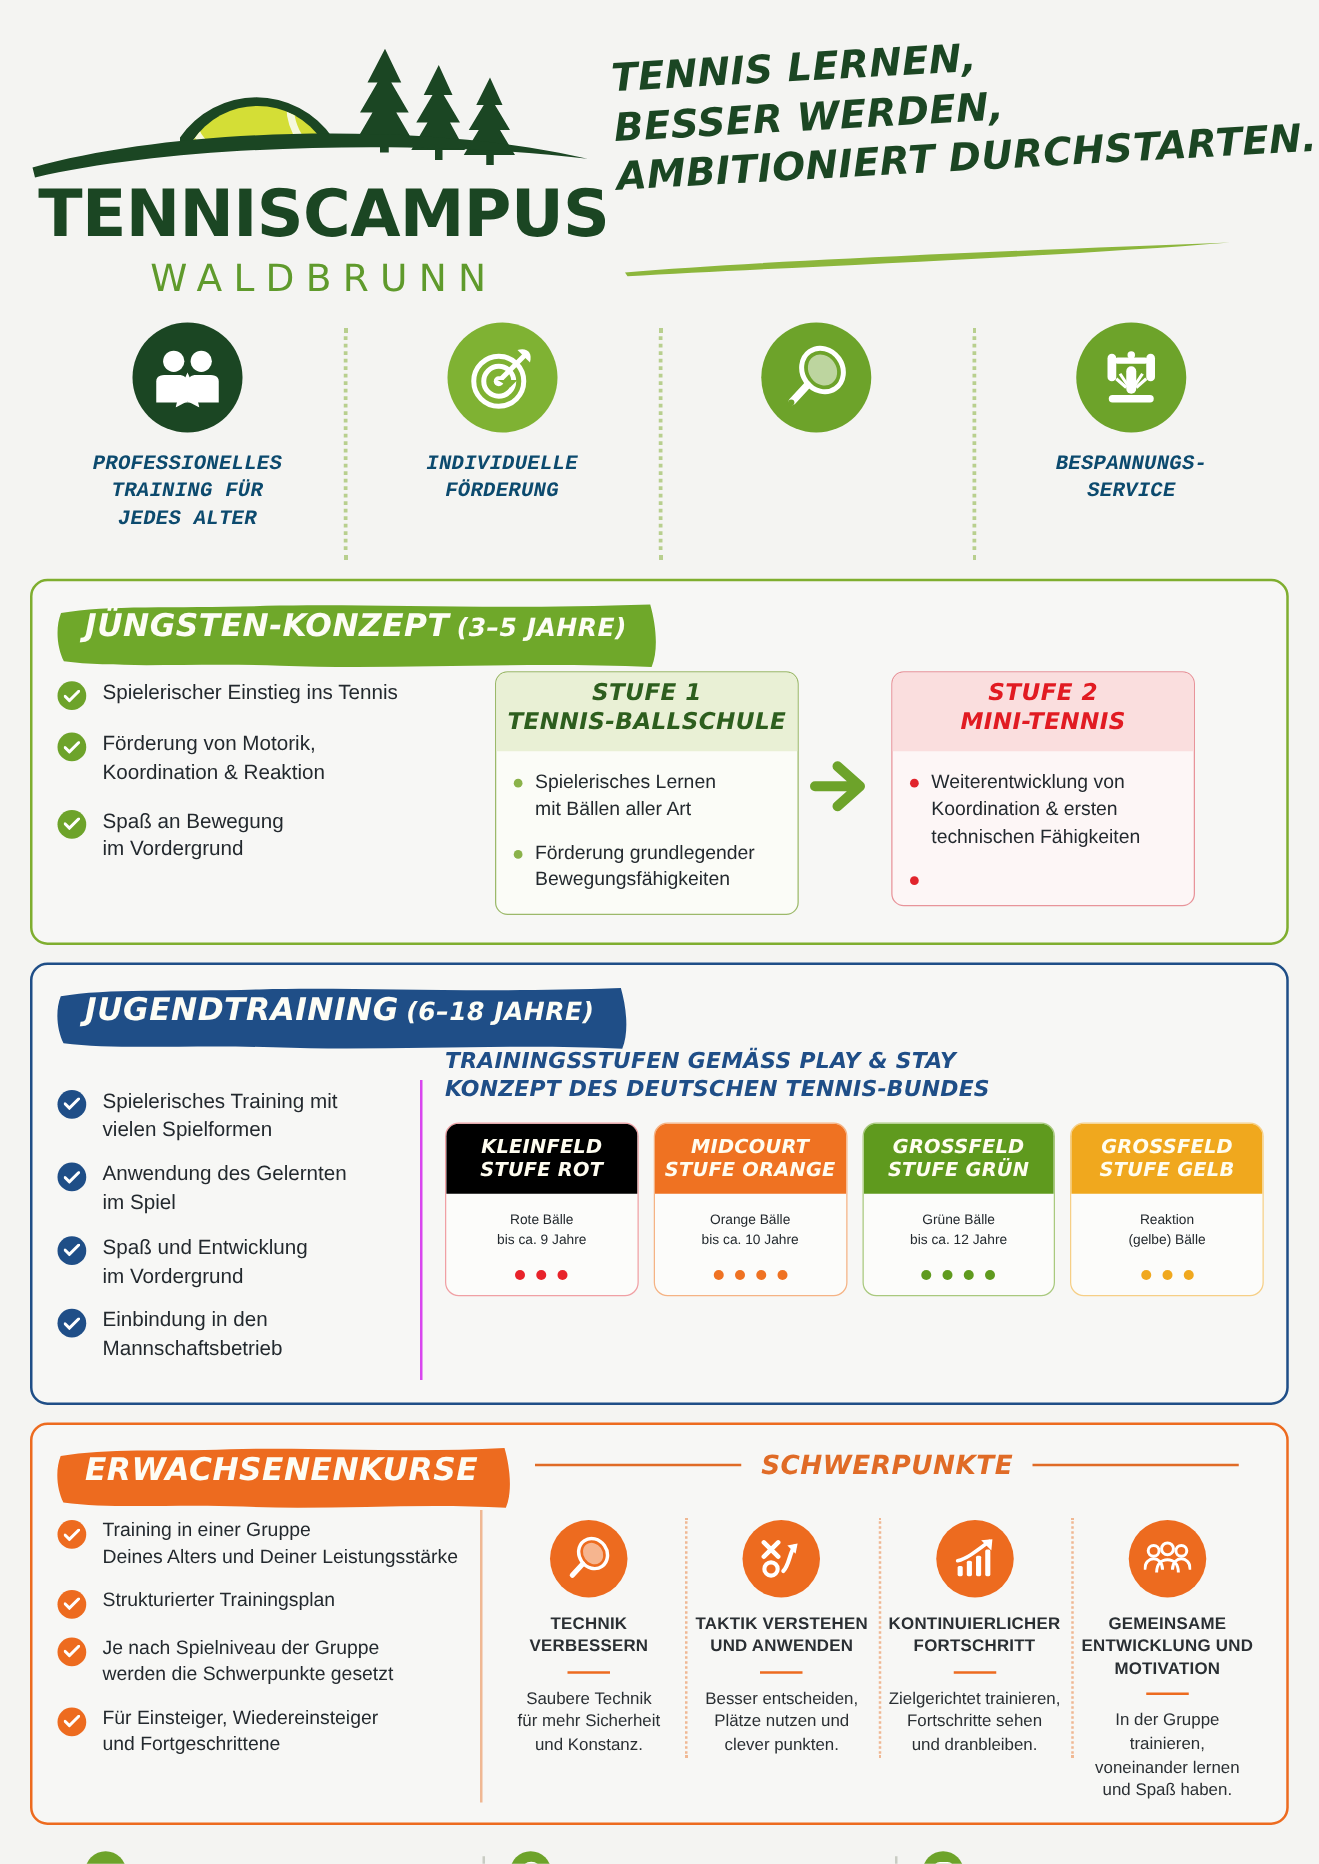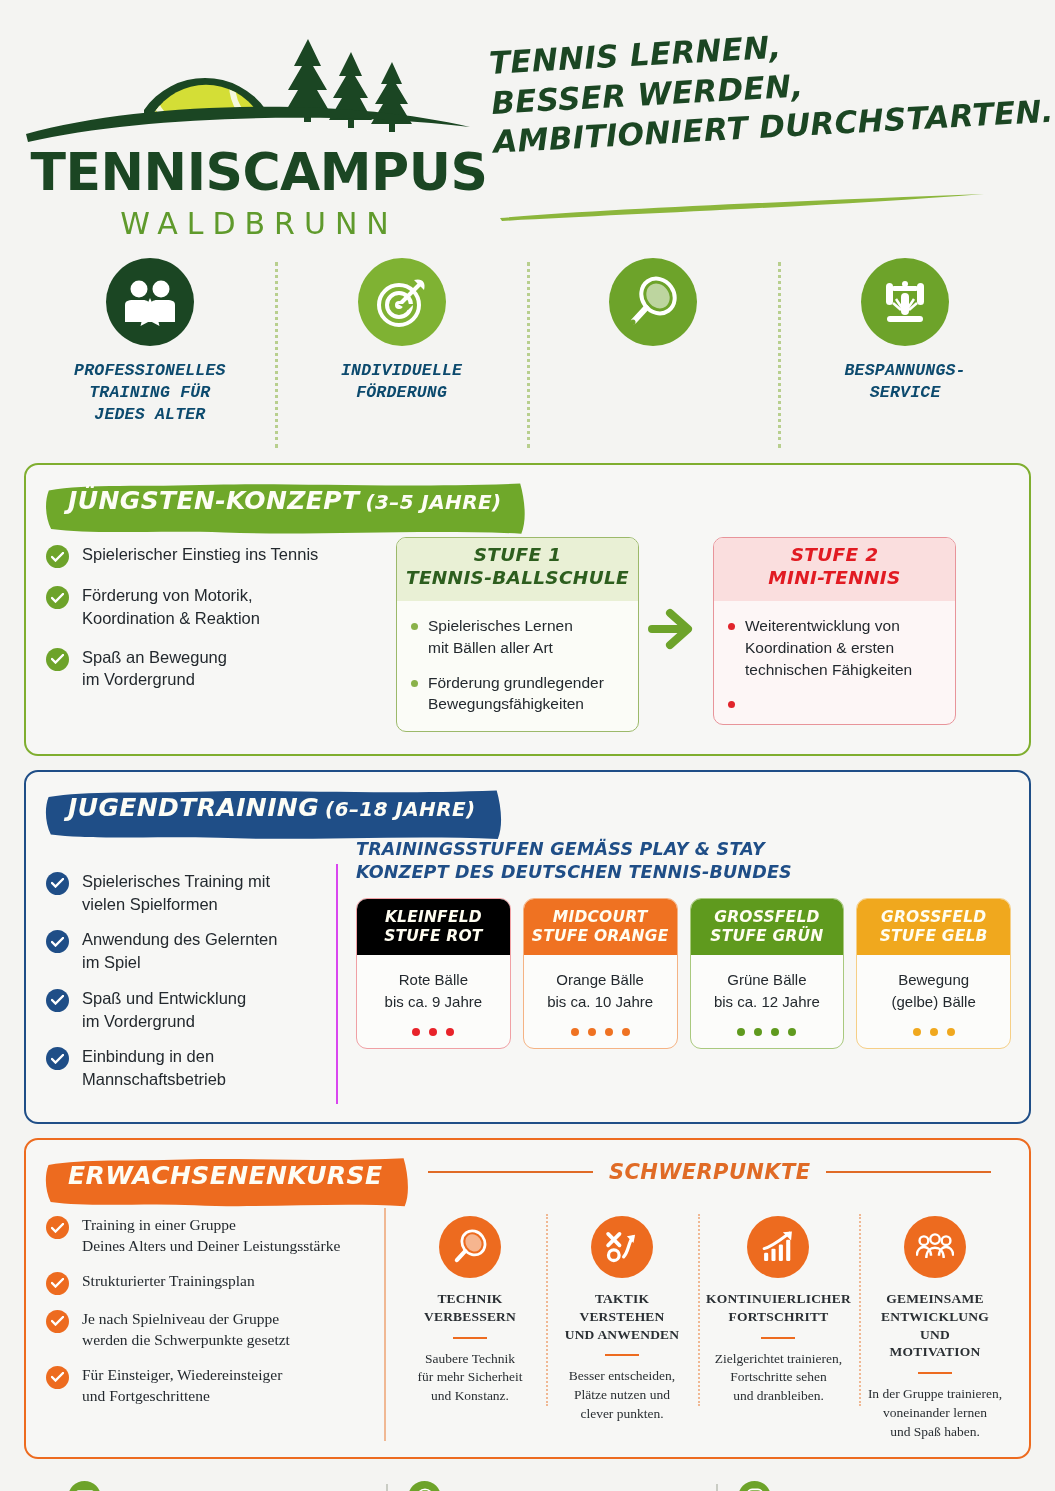--- a/index.html
+++ b/index.html
@@ -151,34 +151,34 @@
     background: #fcfcfa;
   }
   .level-head {
     text-align: center; padding: 9px 4px 10px 4px;
     font-family: "DejaVu Sans", sans-serif;
     font-weight: bold; font-style: italic;
     font-size: 15.5px; line-height: 1.2; color: #fffdf0;
     letter-spacing: 0.2px; text-transform: uppercase; white-space: pre-line;
   }
   .level-body { padding: 14px 6px 12px 6px; text-align: center; }
-  .level-text { font-size: 15px; line-height: 1.42; color: #23292e; white-space: pre-line; }
+  .level-text { font-size: 11px; line-height: 1.42; color: #23292e; white-space: pre-line; }
   .level-dots { display: flex; justify-content: center; gap: 9px; margin-top: 16px; }
   .level-dots i { width: 8px; height: 8px; border-radius: 50%; display: block; }
 
   
   .s3-top { display: flex; align-items: center; padding: 0 22px 0 16px; }
   .s3-rule { flex: 1; height: 2px; background: #e06b26; margin: 0 16px; }
   .s3-sw {
     font-family: "DejaVu Sans", sans-serif;
     font-weight: bold; font-style: italic;
     font-size: 21px; color: #e06b26; letter-spacing: 0.4px;
     text-transform: uppercase; white-space: nowrap;
   }
-  .s3-body { display: flex; padding: 4px 18px 16px 20px; font-family: Liberation Serif, serif; }
+  .s3-body { display: flex; padding: 4px 18px 16px 20px; }
   .s3-left { width: 340px; padding-top: 6px; border-right: 2px solid #f0b893; padding-right: 14px; }
   .s3-left .chk { background: #ed6b1f; }
   .s3-left .checklist li { margin-bottom: 13px; }
   .s3-left .ctext { font-size: 15.5px; }
   .s3-right { flex: 1; display: flex; padding-left: 8px; }
   .focus { flex: 1; text-align: center; padding: 8px 8px 0 8px; position: relative; }
   .focus + .focus::before {
     content: ""; position: absolute; left: 0; top: 6px;
     height: 192px; border-left: 2px dotted #f0b893;
   }
@@ -518,21 +518,21 @@
                   <i style="background:#5f9a1e"></i>
                   <i style="background:#5f9a1e"></i>
               </div>
             </div>
           </div>
 
           <div class="level" style="border:1.5px solid #f6cf86">
             <div class="level-head" style="background:#f0a81e">GROSSFELD
 STUFE GELB</div>
             <div class="level-body">
-              <div class="level-text">Bewegung
+              <div class="level-text">Reaktion
 (gelbe) Bälle</div>
               <div class="level-dots">
                 <i style="background:#f0a81e"></i>
                   <i style="background:#f0a81e"></i>
                   <i style="background:#f0a81e"></i>
               </div>
             </div>
           </div>
 
         </div>

